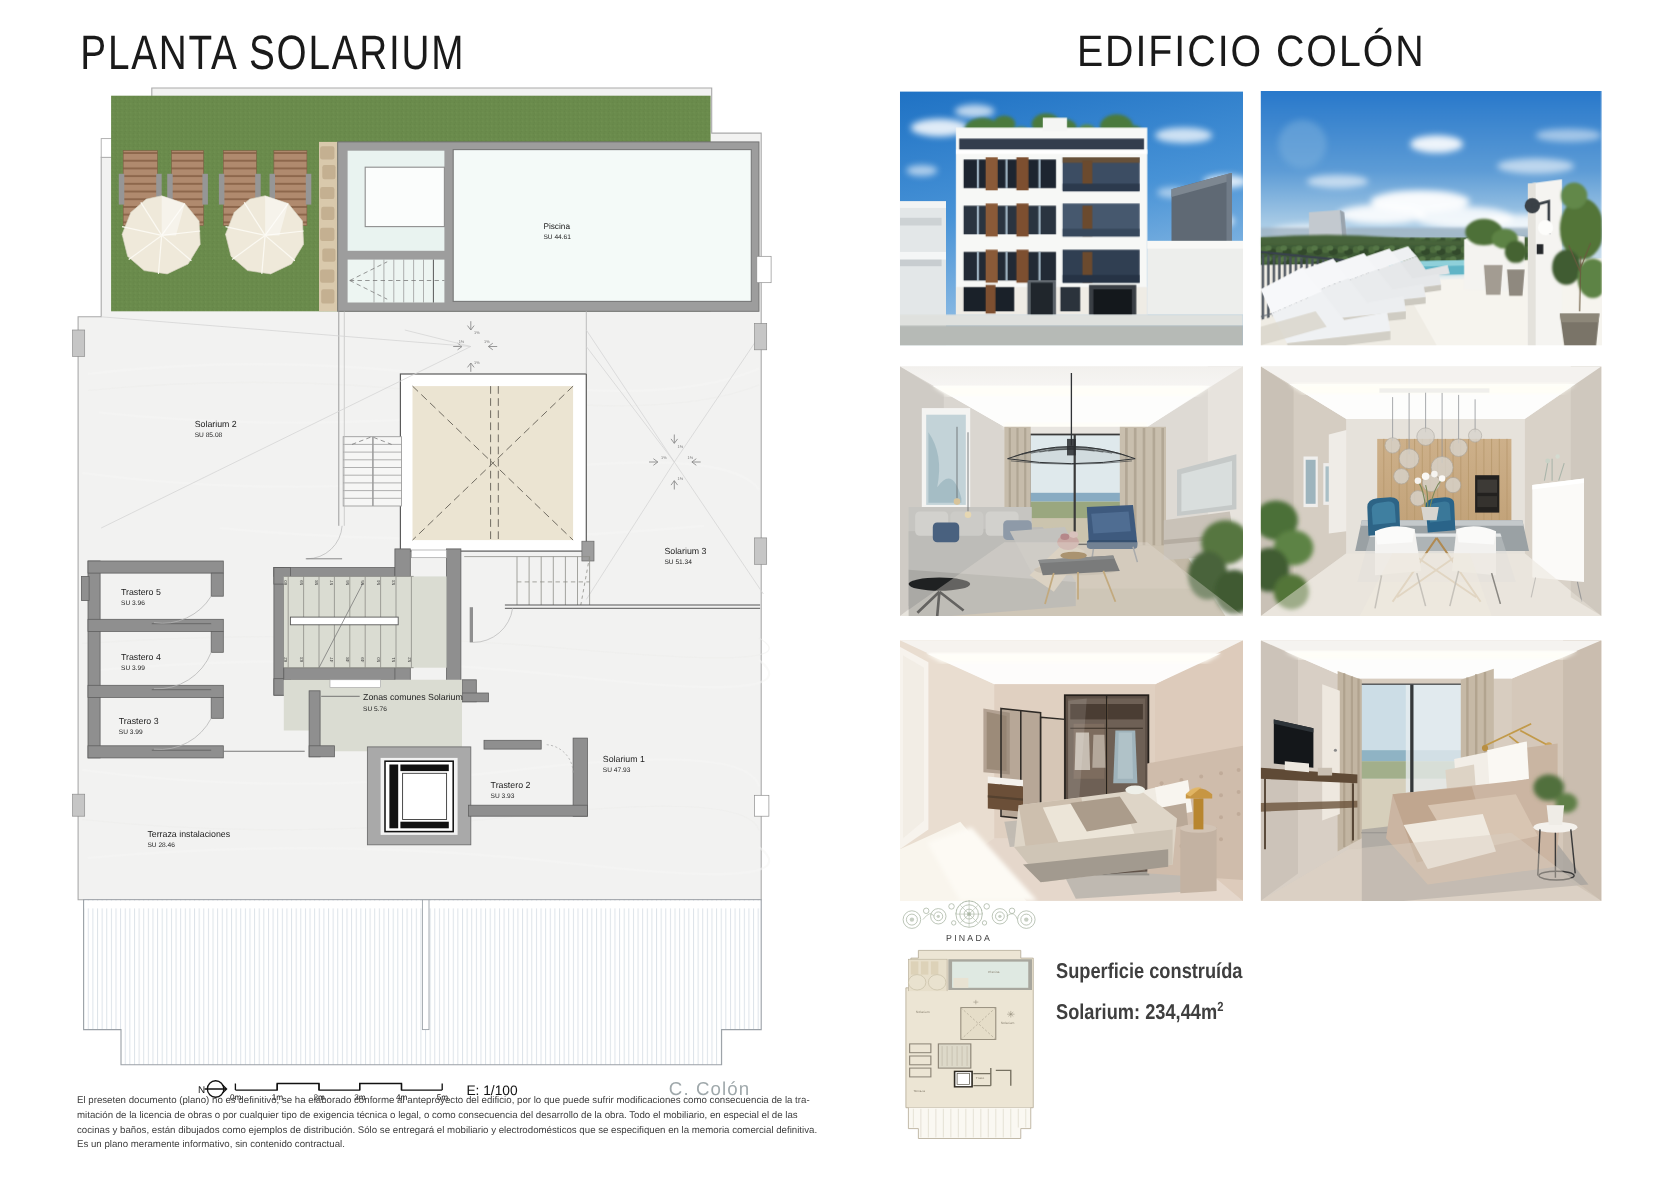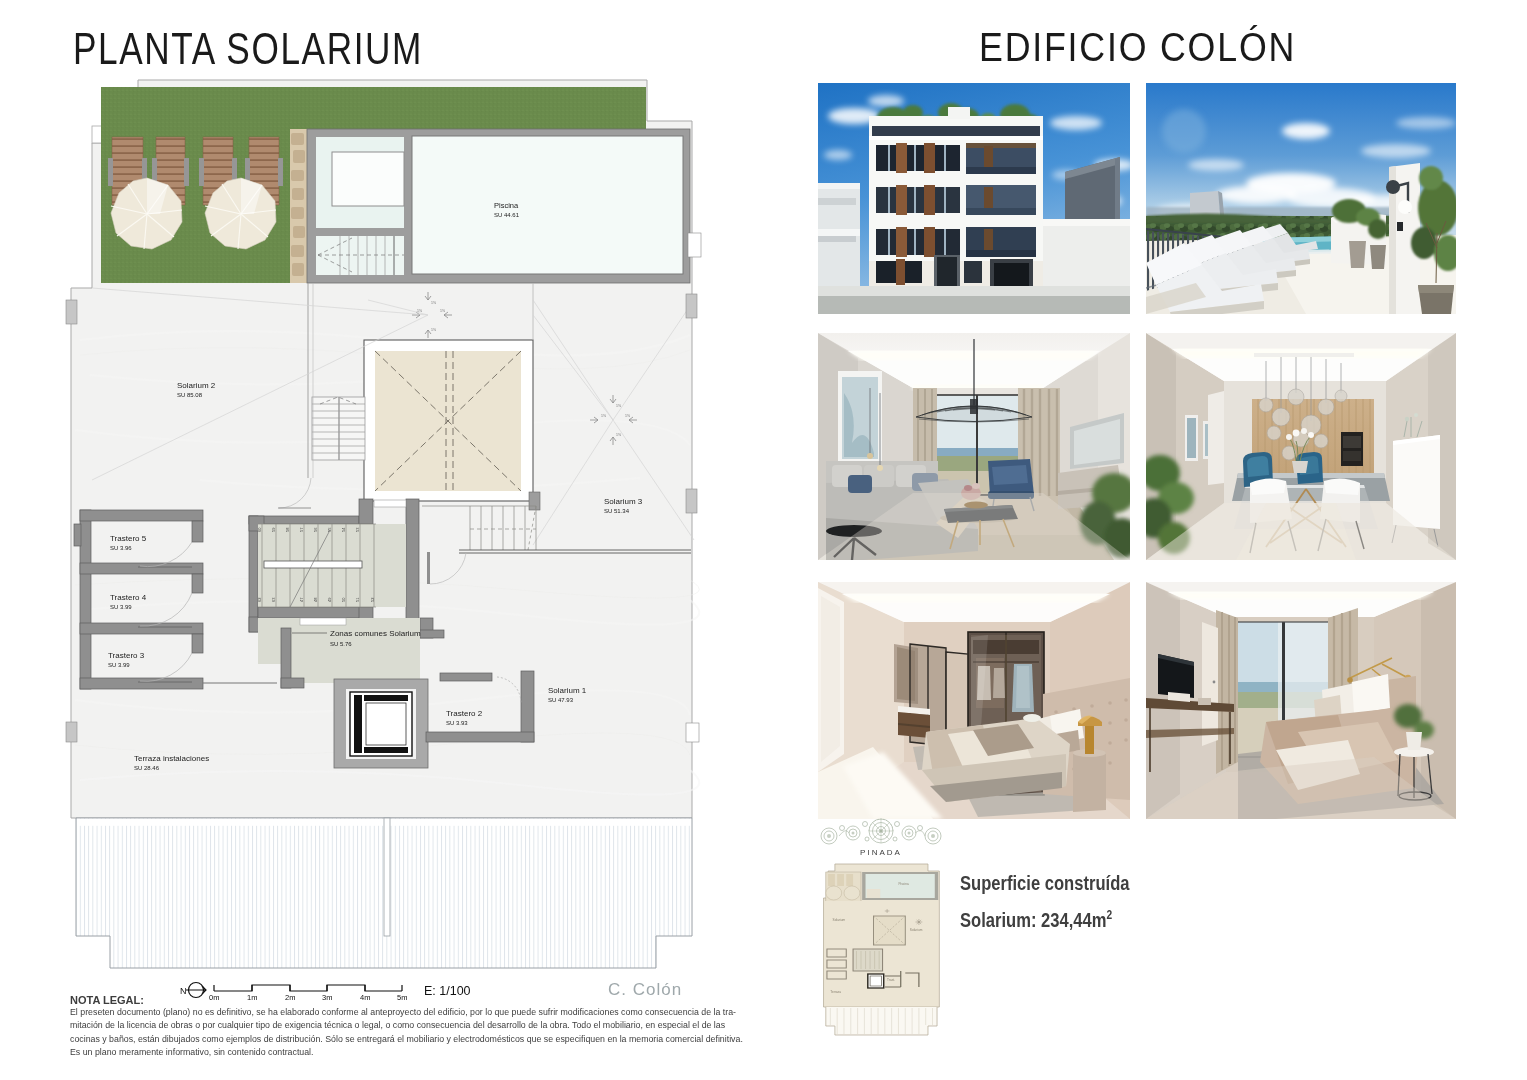--- a/index.html
+++ b/index.html
@@ -1275,17 +1275,16 @@
           <line x1="76" y1="147" x2="76" y2="173"></line>
       <line x1="82" y1="147" x2="82" y2="173"></line>
           <line x1="88" y1="147" x2="88" y2="173"></line>
           <line x1="94" y1="147" x2="94" y2="164"></line>
       <line x1="100" y1="147" x2="100" y2="164"></line>
     </g>
   </svg>
   </div>
 
   <div class="abs" style="left:70px;top:994px;color:#3d3d3d;">
-    <div style="font-weight:bold;font-size:11px;">NOTA LEGAL:</div>
     <div style="font-size:8.8px;line-height:13.3px;white-space:nowrap;" id="legal">El preseten documento (plano) no es definitivo, se ha elaborado conforme al anteproyecto del edificio, por lo que puede sufrir modificaciones como consecuencia de la tra-<br>mitación de la licencia de obras o por cualquier tipo de exigencia técnica o legal, o como consecuencia del desarrollo de la obra. Todo el mobiliario, en especial el de las<br>cocinas y baños, están dibujados como ejemplos de distribución. Sólo se entregará el mobiliario y electrodomésticos que se especifiquen en la memoria comercial definitiva.<br>Es un plano meramente informativo, sin contenido contractual.</div>
   </div>
 
 </div>
 
 </body></html>

